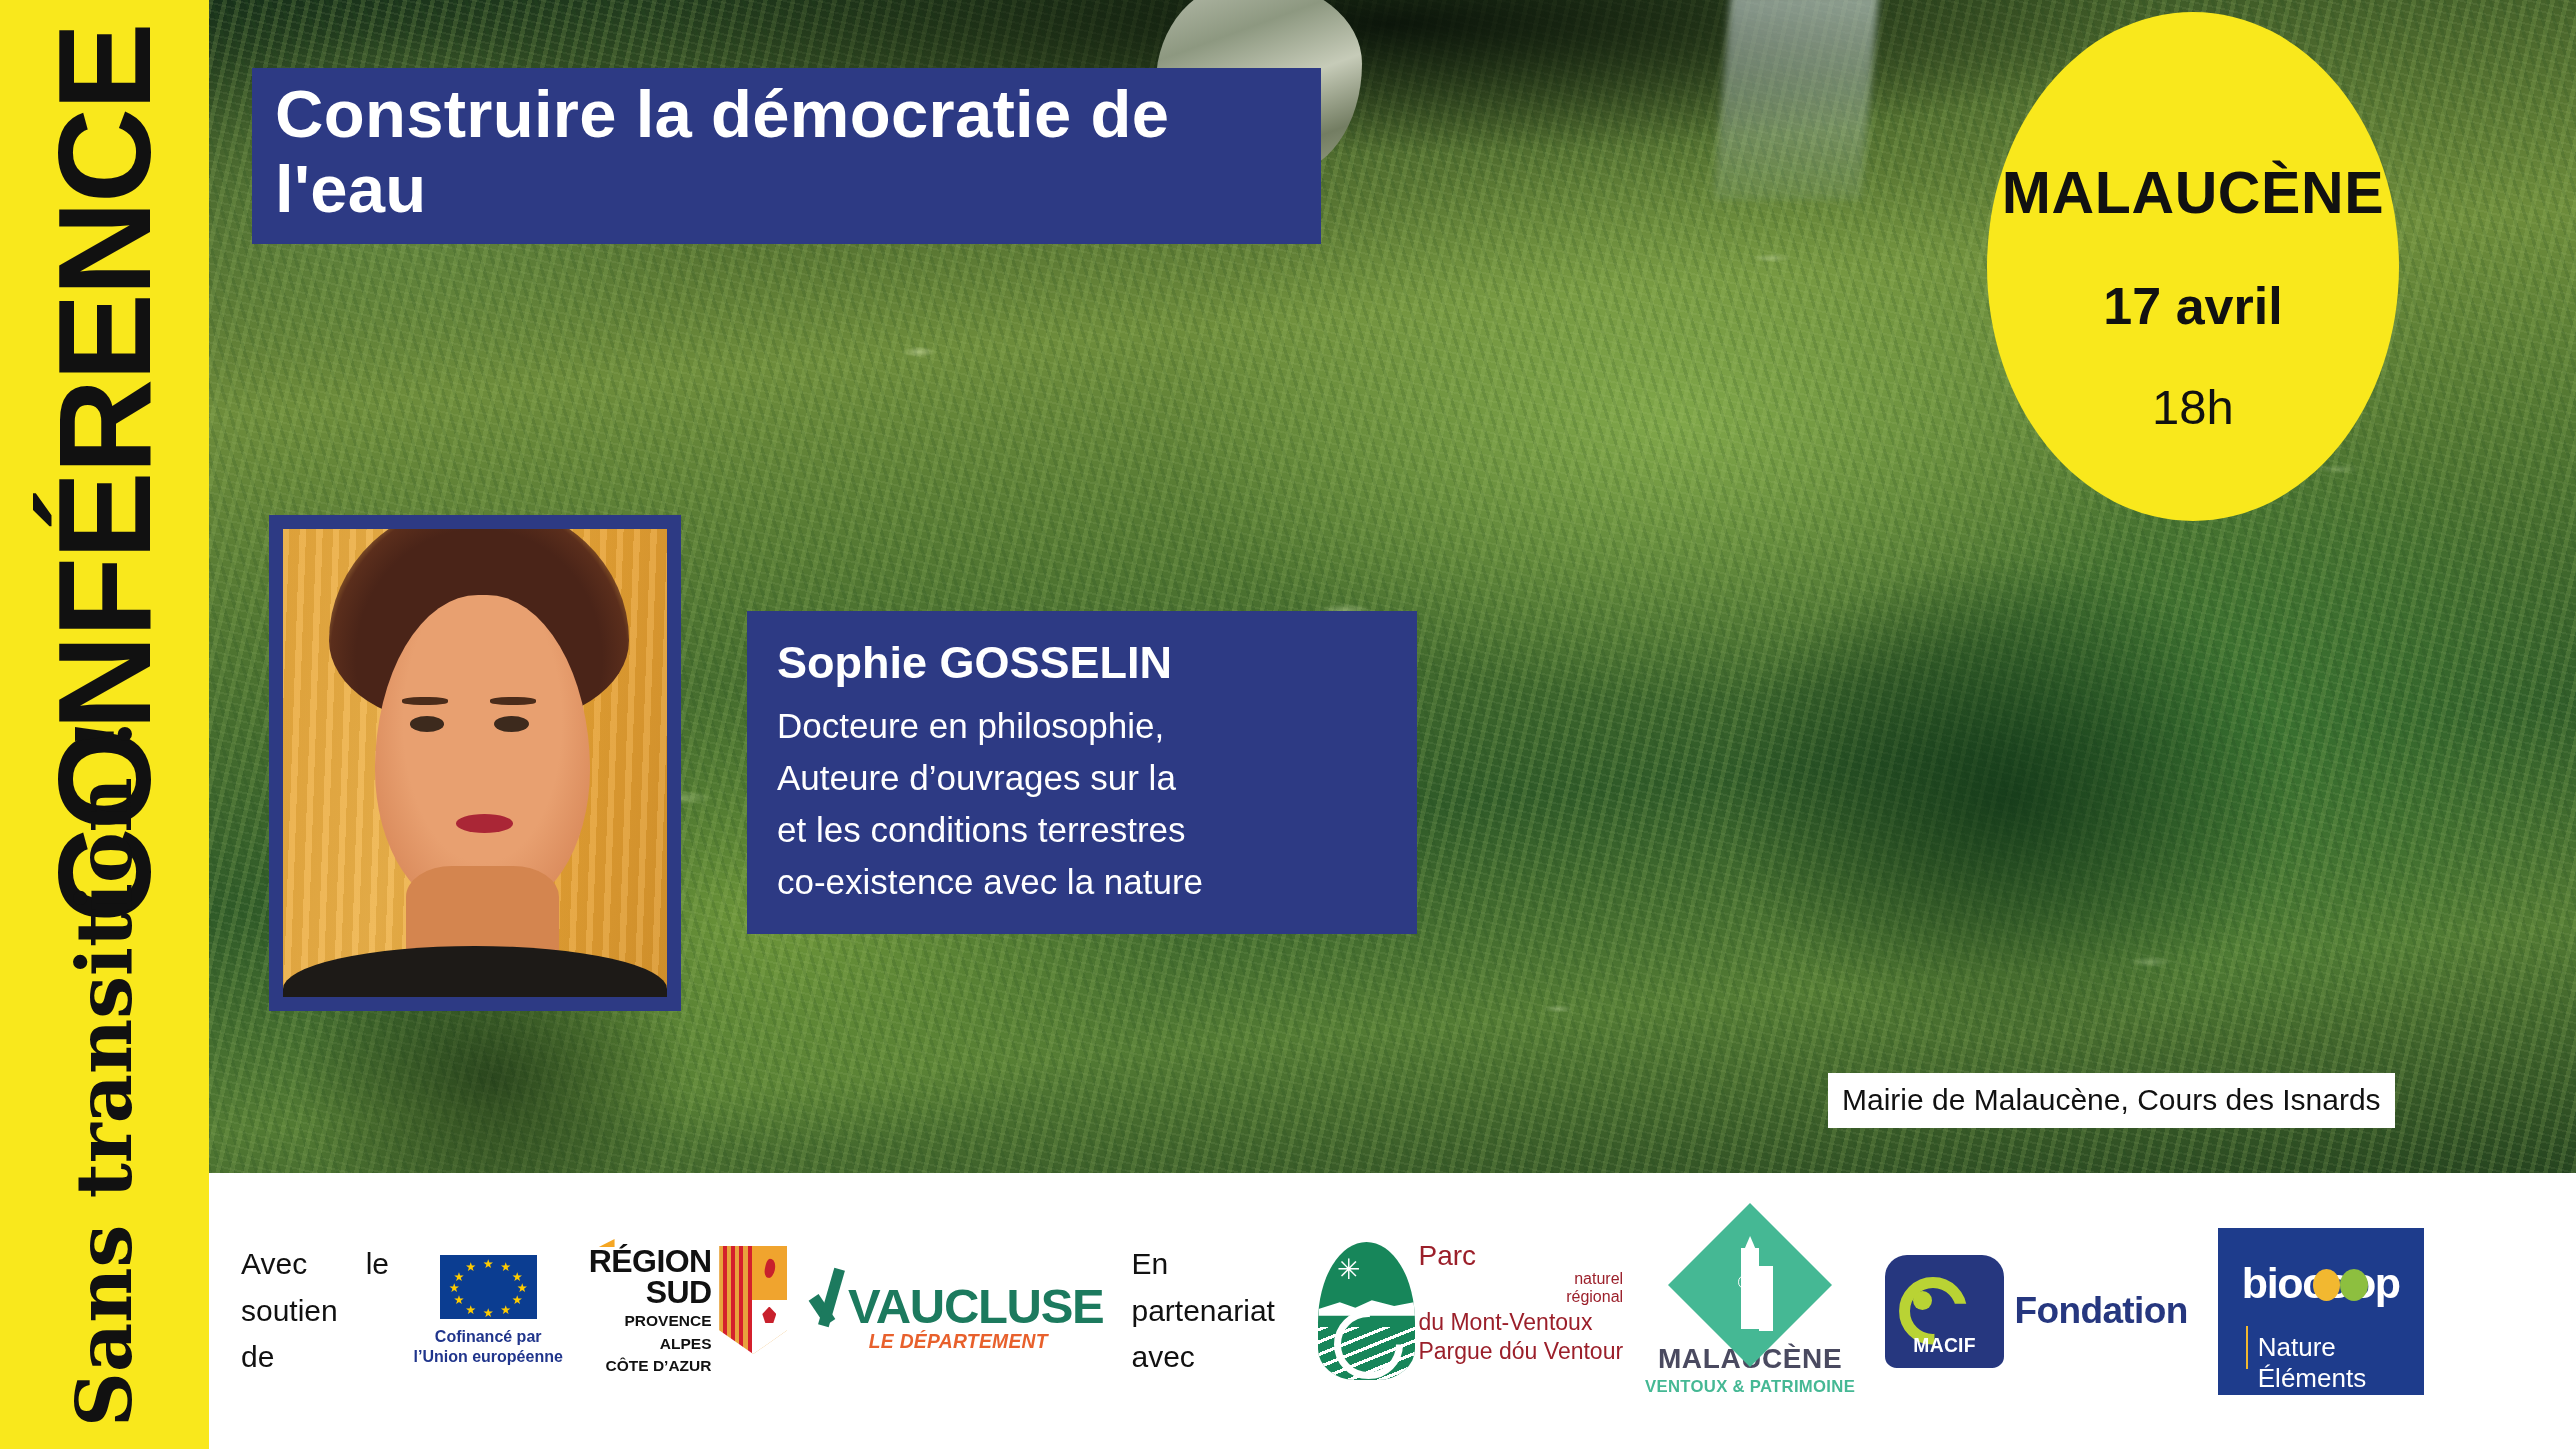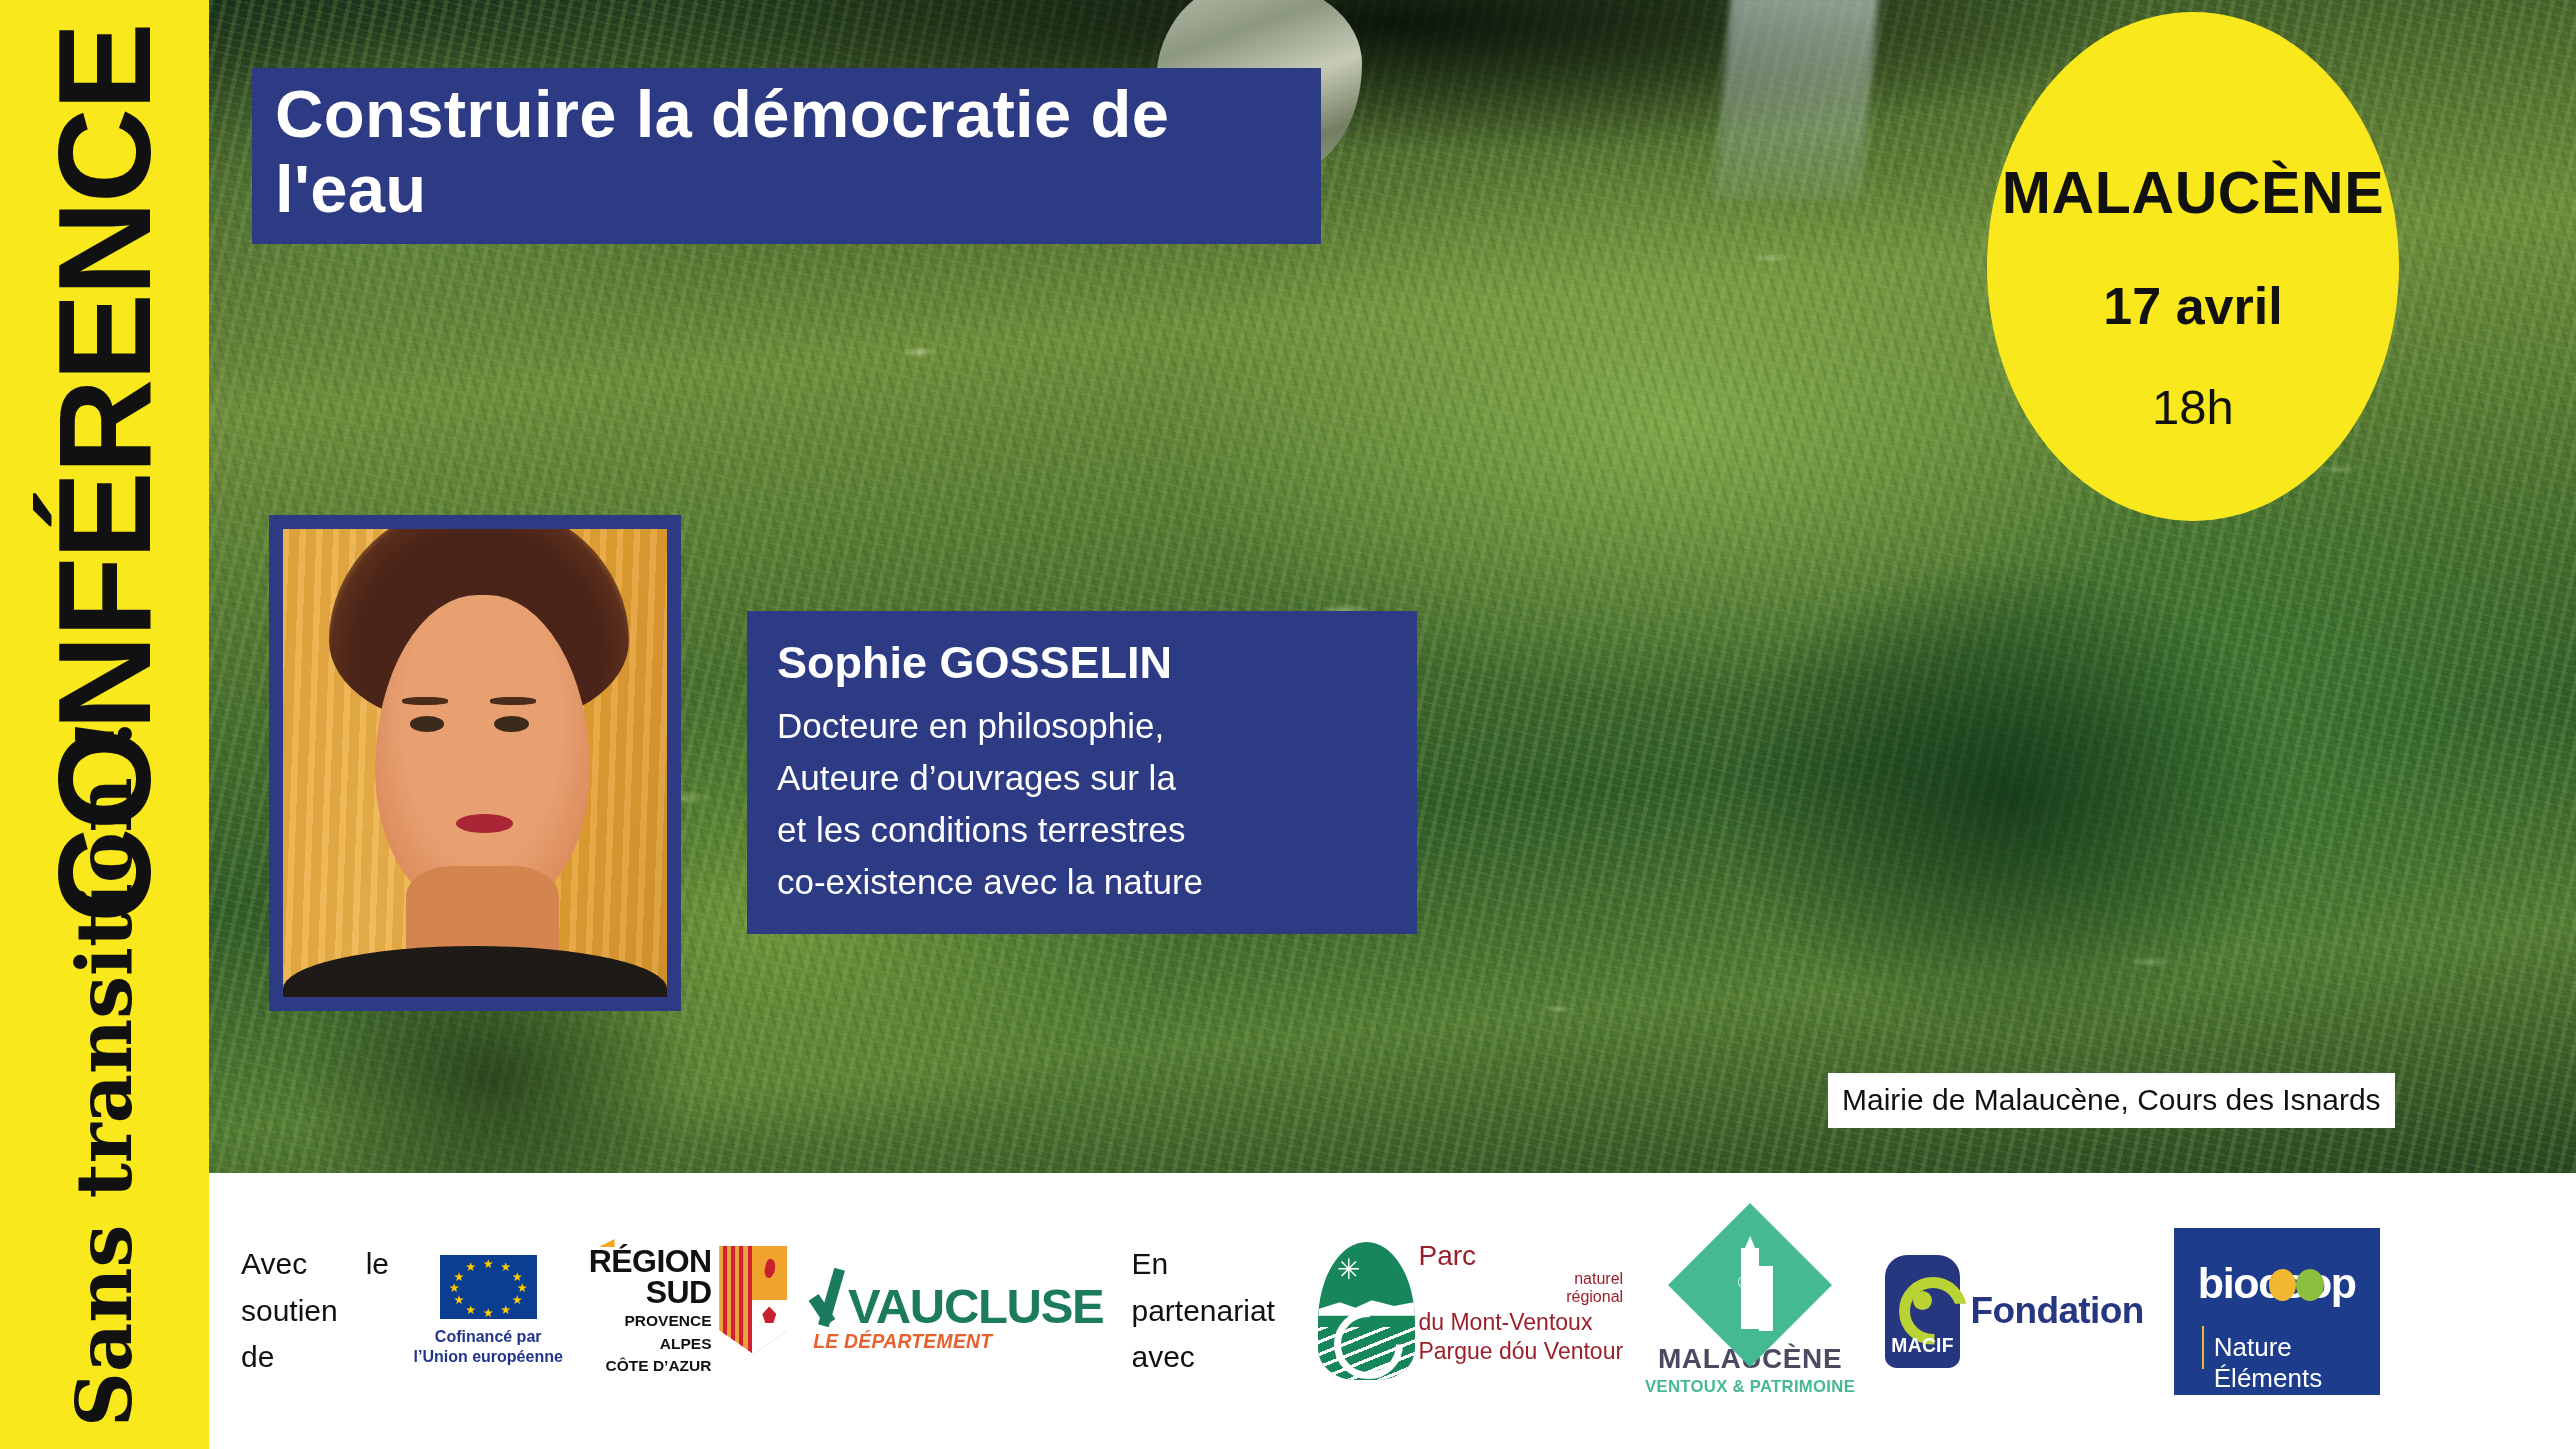--- a/index.html
+++ b/index.html
@@ -239,21 +239,21 @@
   .rs-fish{position:absolute;right:18%;top:12%;width:10.3px;height:19.3px;background:#c8202c;border-radius:40% 60% 50% 50%;transform:rotate(12deg);}
   .rs-eagle{position:absolute;right:16%;top:56%;width:14px;height:16.7px;background:#c8202c;clip-path:polygon(50% 0,100% 45%,78% 100%,22% 100%,0 45%);}
 
   
   .vc{margin-left:26px;}
   .vc-row{display:flex;align-items:flex-end;}
   .vc-check{width:40px;height:59px;position:relative;margin-right:-5.2px;}
   .vc-check::before{content:"";position:absolute;left:2.6px;top:26px;width:11.6px;height:30px;background:#1c7a5e;transform:rotate(-34deg);}
   .vc-check::after{content:"";position:absolute;left:13px;top:-1.3px;width:11px;height:59px;background:#1c7a5e;transform:rotate(16deg);}
   .vc-word{font-size:49px;font-weight:bold;color:#1c7a5e;letter-spacing:-1.3px;line-height:.9;}
-  .vc-sub{font-size:19.3px;font-weight:bold;font-style:italic;color:#e8602c;text-align:left;margin-top:2.6px;letter-spacing:0.3px;}
+  .vc-sub{font-size:19.3px;font-weight:bold;font-style:italic;color:#e8602c;text-align:center;margin-top:2.6px;letter-spacing:0.3px;}
 
   
   .foot-label2{
     font-size:30px;color:#111;line-height:1.55;
     width:161px;margin-left:28px;
   }
   .foot-label2 span{display:block;}
 
   
   .pnr{margin-left:26px;display:flex;align-items:flex-start;}
@@ -277,21 +277,21 @@
   .mal-dia{position:absolute;inset:0;background:#45b894;transform:rotate(45deg);}
   .mal-tower{position:absolute;left:42%;top:18%;width:16%;height:70%;background:#fff;}
   .mal-tower2{position:absolute;left:58%;top:34%;width:12%;height:56%;background:#fff;}
   .mal-spire{position:absolute;left:44%;top:8%;width:12%;height:14%;background:#fff;clip-path:polygon(50% 0,100% 100%,0 100%);}
   .mal-clock{position:absolute;left:40%;top:42%;width:11.6px;height:11.6px;border:1.9px solid #fff;border-radius:50%;}
   .mal-n{font-size:28px;font-weight:bold;color:#4a4a60;letter-spacing:0.6px;line-height:1;margin-top:2.6px;}
   .mal-s{font-size:16.7px;font-weight:bold;color:#45b894;letter-spacing:0.3px;line-height:1;margin-top:5.2px;}
 
   
   .macif{margin-left:30px;display:flex;align-items:center;}
-  .macif-sh{width:75px;height:113px;background:#26377f;border-radius:22px 22px 11.6px 11.6px;position:relative;}
+  .macif-sh{width:75px;height:113px;background:#26377f;border-radius:22px 22px 11.6px 11.6px;position:relative;padding-left:44px;}
   .macif-c{position:absolute;left:14px;top:22px;width:46px;height:46px;border:11px solid #b9d334;border-radius:50%;
     clip-path:polygon(0 0,100% 0,100% 40%,52% 40%,52% 100%,0 100%);}
   .macif-dot{position:absolute;left:28px;top:36px;width:19.3px;height:19.3px;background:#b9d334;border-radius:50%;}
   .macif-w{position:absolute;left:0;bottom:10.3px;width:100%;text-align:center;color:#fff;font-size:19.3px;font-weight:bold;letter-spacing:0.3px;}
   .macif-t{font-size:37px;font-weight:bold;color:#26377f;margin-left:10.3px;letter-spacing:-0.6px;}
 
   
   .bio-c{margin-left:30px;width:206px;height:167px;background:#1e3c8c;position:relative;}
   .bio-word{position:absolute;left:0;top:31px;width:100%;text-align:center;color:#fff;font-size:43px;font-weight:bold;letter-spacing:-1.3px;}
   .bio-o1{position:absolute;left:95px;top:41px;width:27px;height:32px;background:#f2b830;border-radius:50%;}

